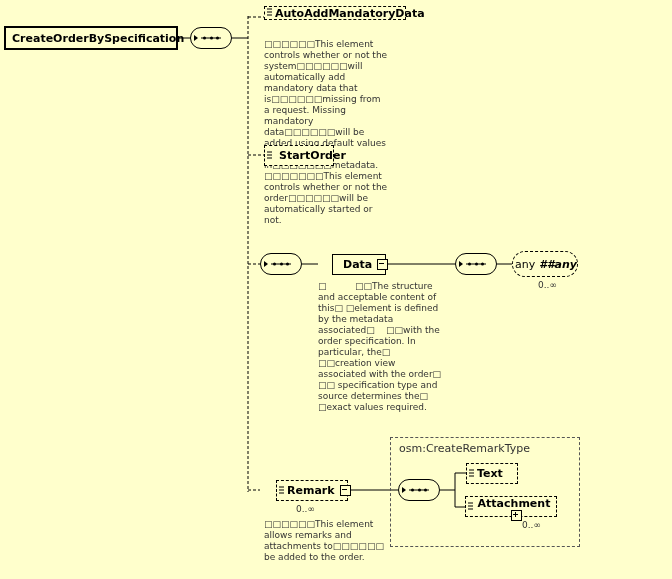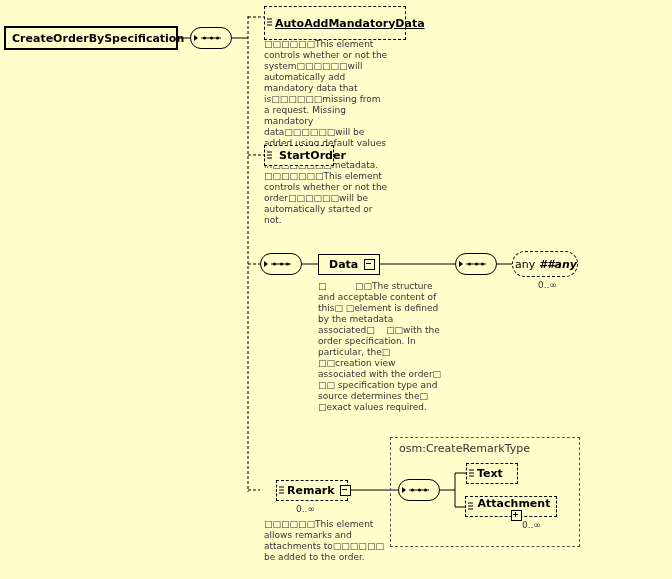--- a/index.html
+++ b/index.html
@@ -225,21 +225,21 @@
   <div class="seq" style="left:190px; top:27px;">
     <span class="bar"></span>
     <span class="dots">
         <b></b>
         <b></b>
         <b></b>
       </span>
     <span class="larrow"></span>
   </div>
 
-  <div class="el dashed" style="left:264px; top:6px; width:142px; height:34px;text-decoration:underline;">
+  <div class="el dashed" style="left:264px; top:6px; width:142px; height:14px;">
     <span class="stack">
         <i></i>
         <i></i>
         <i></i>
       </span>
     <span class="label">AutoAddMandatoryData</span>
   </div>
   <div class="ann" style="left:264px; top:39px; width:124px;">□□□□□□This element controls whether or not the system□□□□□□will automatically add mandatory data that is□□□□□□missing from a request. Missing mandatory data□□□□□□will be added using default values defined in□□□□□□□metadata.</div>
 
   <div class="el dashed" style="left:264px; top:145px; width:70px; height:21px;padding-left:14px;">
@@ -255,21 +255,21 @@
   <div class="seq" style="left:260px; top:253px;">
     <span class="bar"></span>
     <span class="dots">
         <b></b>
         <b></b>
         <b></b>
       </span>
     <span class="larrow"></span>
   </div>
 
-  <div class="el" style="left:318px; top:254px; width:62px; height:21px;">
+  <div class="el" style="left:332px; top:254px; width:54px; height:21px;">
     <span class="label">Data</span>
     <span class="plusbox"></span>
   </div>
   <div class="ann" style="left:318px; top:281px; width:128px;">□          □□The structure and acceptable content of this□ □element is defined by the metadata associated□    □□with the order specification. In particular, the□       □□creation view associated with the order□          □□ specification type and source determines the□ □exact values required.</div>
 
   <div class="seq" style="left:455px; top:253px;">
     <span class="bar"></span>
     <span class="dots">
         <b></b>
         <b></b>

